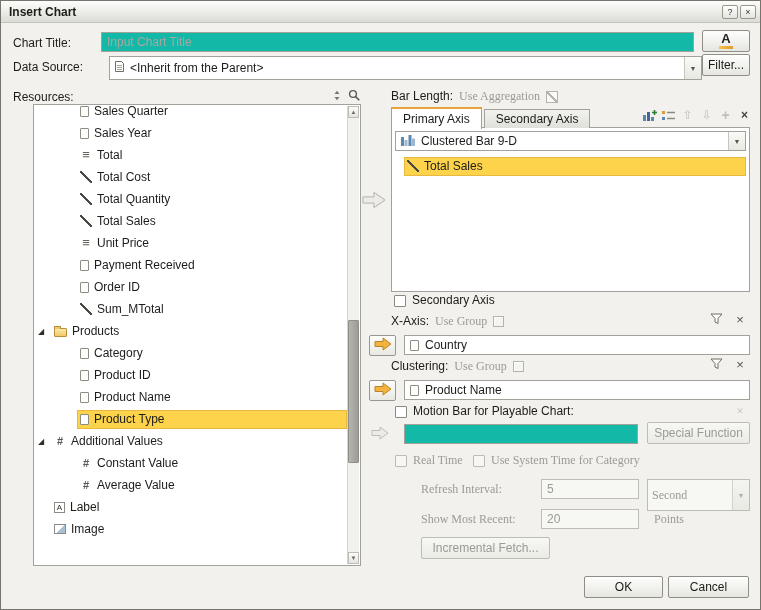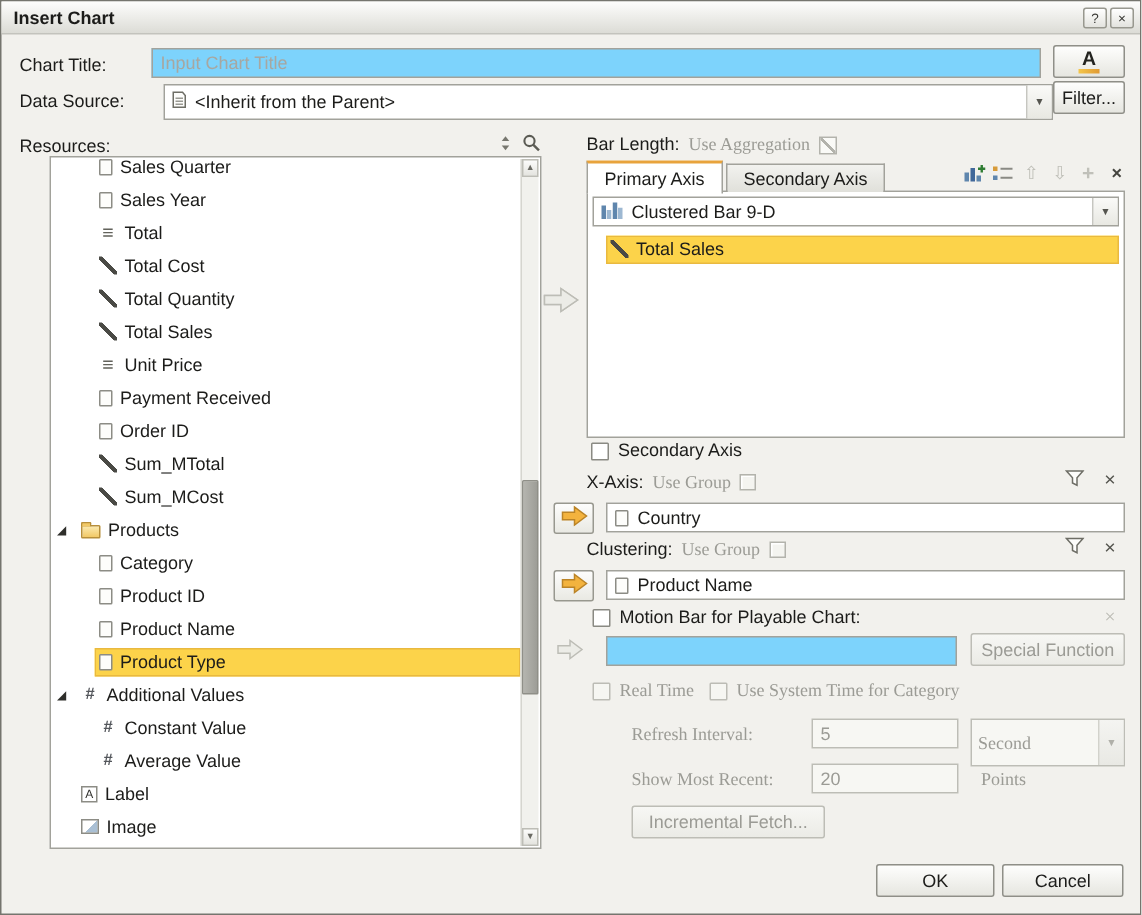--- a/index.html
+++ b/index.html
@@ -13,21 +13,21 @@
   .titlebar { height: 22px; display: flex; align-items: center; justify-content: space-between;
     padding: 0 4px 0 8px; background: linear-gradient(#fdfdfc,#dcdcd6); border-bottom: 1px solid #c3c3bd; }
   .title { font-weight: bold; }
   .tbtns { display: flex; gap: 2px; }
   .tbtn { width: 16px; height: 14px; display: flex; align-items: center; justify-content: center;
     font-size: 9px; color: #3a3a36; background: linear-gradient(#fff,#e3e3de); border: 1px solid #98988f; border-radius: 2px; }
 
   .lbl { line-height: 15px; white-space: nowrap; }
   .dis { color: #9b9b95; font-family: Liberation Serif, serif; }
 
-  input.tin { height: 20px; border: 1px solid #a2a29b; background: #7dd3fc; padding: 0 5px;
+  input.tin { height: 20px; border: 1px solid #a2a29b; background: #14b8a6; padding: 0 5px;
     font: 12px "Liberation Sans", sans-serif; color: #1c1c1a; }
   input.tin::placeholder { color: #a7a7a1; }
   input.tin.din { background: #f7f7f3; color: #9b9b95; border-color: #bdbdb6; }
 
   .btn { display: flex; align-items: center; justify-content: center; border: 1px solid #8f8f88; border-radius: 2px;
     background: linear-gradient(#fefefd,#e6e6e0); font-size: 12px; color: #1c1c1a; cursor: default; }
   .btn.disabled { color: #9b9b95; border-color: #bdbdb6; background: linear-gradient(#f7f7f4,#ebebe6); }
 
   .dd { border: 1px solid #a2a29b; background: #fff; display: flex; align-items: center; padding-left: 4px; gap: 5px; }
   .dd.ddis { background: #f7f7f3; border-color: #bdbdb6; }
@@ -39,21 +39,21 @@
   .fontA { display: flex; flex-direction: column; align-items: center; line-height: 12px; }
   .fontA .faletter { font-size: 13px; font-weight: bold; color: #23231f; }
   .fontA .funder { width: 14px; height: 3px; margin-top: 1px; background: linear-gradient(90deg,#f4c64a,#e09a33); }
 
   
   .tree { left: 32px; top: 103px; width: 328px; height: 462px; border: 1px solid #a2a29b; background: #fff; }
   .titems { position: absolute; left: 1px; top: 1px; right: 13px; bottom: 1px; overflow: hidden; }
   .trow { display: flex; align-items: center; height: 22px; }
   .trow:first-child { margin-top: -6px; }
   .lvl0 { padding-left: 3px; }
-  .lvl1 { padding-left: 28px; }
+  .lvl1 { padding-left: 42px; }
   .expander { width: 13px; font-size: 8px; color: #2e2e2a; flex: none; }
   .rowc { flex: 1; display: flex; align-items: center; gap: 5px; height: 19px; padding: 0 3px; min-width: 0; }
   .sel .rowc { background: #fcd34a; box-shadow: inset 0 0 0 1px #e9b93f; }
   .tlabel { white-space: nowrap; }
 
   
   .ticon { flex: none; display: inline-flex; align-items: center; justify-content: center; }
   .icon-field { width: 9px; height: 11px; border: 1px solid #8c8c85; background: #fdfdfb; border-radius: 1px; }
   .icon-measure { width: 12px; height: 12px;
     background: linear-gradient(45deg, transparent 43%, #4a4a45 43%, #4a4a45 57%, transparent 57%); }
@@ -202,26 +202,20 @@
         <div class="trow lvl1">
           <span class="rowc">
             <span class="ticon icon-field"></span>
             <span class="tlabel">Order ID</span>
           </span>
         </div>
         <div class="trow lvl1">
           <span class="rowc">
             <span class="ticon icon-measure"></span>
             <span class="tlabel">Sum_MTotal</span>
-          </span>
-        </div>
-        <div class="trow lvl1">
-          <span class="rowc">
-            <span class="ticon icon-measure"></span>
-            <span class="tlabel">Sum_MCost</span>
           </span>
         </div>
         <div class="trow lvl0">
           <span class="expander">◢</span>
           <span class="rowc">
             <span class="ticon icon-folder"></span>
             <span class="tlabel">Products</span>
           </span>
         </div>
         <div class="trow lvl1">

